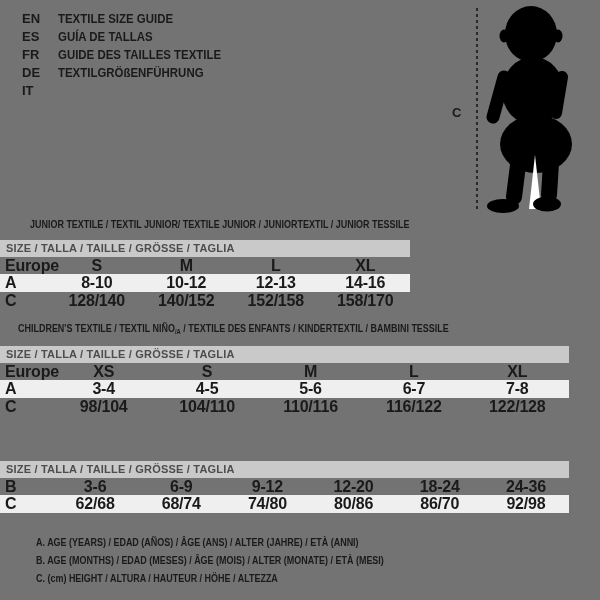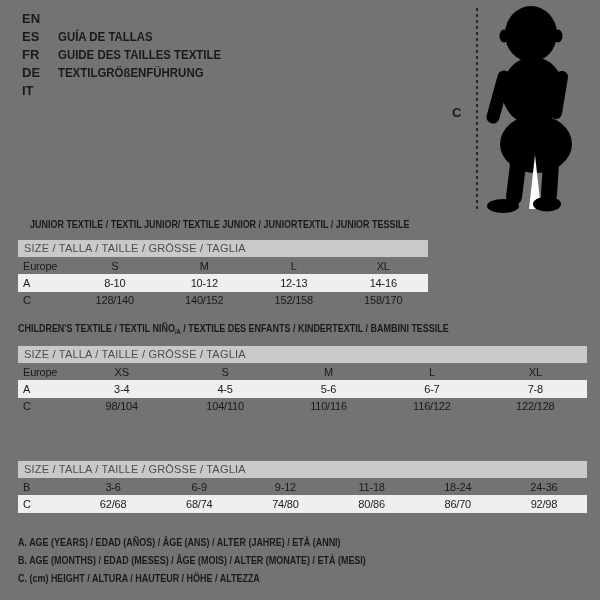--- a/index.html
+++ b/index.html
@@ -21,47 +21,48 @@
   }
   .measure-label{position:absolute;left:452px;top:105px;font-weight:bold;font-size:13px;}
   .baby-svg{position:absolute;left:483px;top:3px;}
   
   .sec-title{position:absolute;left:18px;font-weight:bold;font-size:11.5px;line-height:15.5px;white-space:nowrap;}
   #title-junior{top:217px;margin-left:12px;}
   #title-children{top:321px;}
   #title-babies{top:423px;}
   .sub{font-size:7.5px;vertical-align:-2px;}
   
-  .stable{position:absolute;left:18px;}
+  .stable{position:absolute;left:0;font-weight:bold;}
   #tbl-junior{top:240px;width:410px;}
   #tbl-children{top:346px;width:569px;}
   #tbl-babies{top:461px;width:569px;}
   .size-bar{
     height:17px;line-height:17px;background:#c9c9c9;color:#4d4d4d;
     font-size:11px;padding-left:6px;letter-spacing:0.2px;white-space:nowrap;
   }
-  .trow{display:grid;height:17.3px;align-items:center;font-size:11px;}
+  .trow{display:grid;height:17.3px;align-items:center;font-size:16px;}
   #tbl-junior .trow{grid-template-columns:52px repeat(4,1fr);}
   #tbl-children .trow{grid-template-columns:52px repeat(5,1fr);}
   #tbl-babies .trow{grid-template-columns:52px repeat(6,1fr);}
   .cell{text-align:center;letter-spacing:-0.2px;white-space:nowrap;}
   .cell.rlabel{text-align:left;padding-left:5px;}
   .trow.shaded{background:#efefef;}
   
-  .notes{position:absolute;left:18px;top:533px;}
+  .notes{position:absolute;left:36px;top:533px;}
   .note-line{height:18px;line-height:18px;font-weight:bold;font-size:11.5px;white-space:nowrap;}
 </style>
 </head>
 <body>
 
 <div class="sheet">
 
   <div class="lang-block">
     <div class="lang-row">
       <span class="lang-code">EN</span>
+      <span class="lang-label"><span class="condense">TEXTILE SIZE GUIDE</span></span>
     </div>
     <div class="lang-row">
       <span class="lang-code">ES</span>
       <span class="lang-label"><span class="condense">GUÍA DE TALLAS</span></span>
     </div>
     <div class="lang-row">
       <span class="lang-code">FR</span>
       <span class="lang-label"><span class="condense">GUIDE DES TAILLES TEXTILE</span></span>
     </div>
     <div class="lang-row">
@@ -151,21 +152,21 @@
     </div>
   </div>
 
   <div class="stable" id="tbl-babies">
     <div class="size-bar">SIZE / TALLA / TAILLE / GRÖSSE / TAGLIA</div>
     <div class="trow">
       <div class="cell rlabel">B</div>
       <div class="cell">3-6</div>
       <div class="cell">6-9</div>
       <div class="cell">9-12</div>
-      <div class="cell">11-18</div>
+      <div class="cell">12-20</div>
       <div class="cell">18-24</div>
       <div class="cell">24-36</div>
     </div>
     <div class="trow shaded">
       <div class="cell rlabel">C</div>
       <div class="cell">62/68</div>
       <div class="cell">68/74</div>
       <div class="cell">74/80</div>
       <div class="cell">80/86</div>
       <div class="cell">86/70</div>

